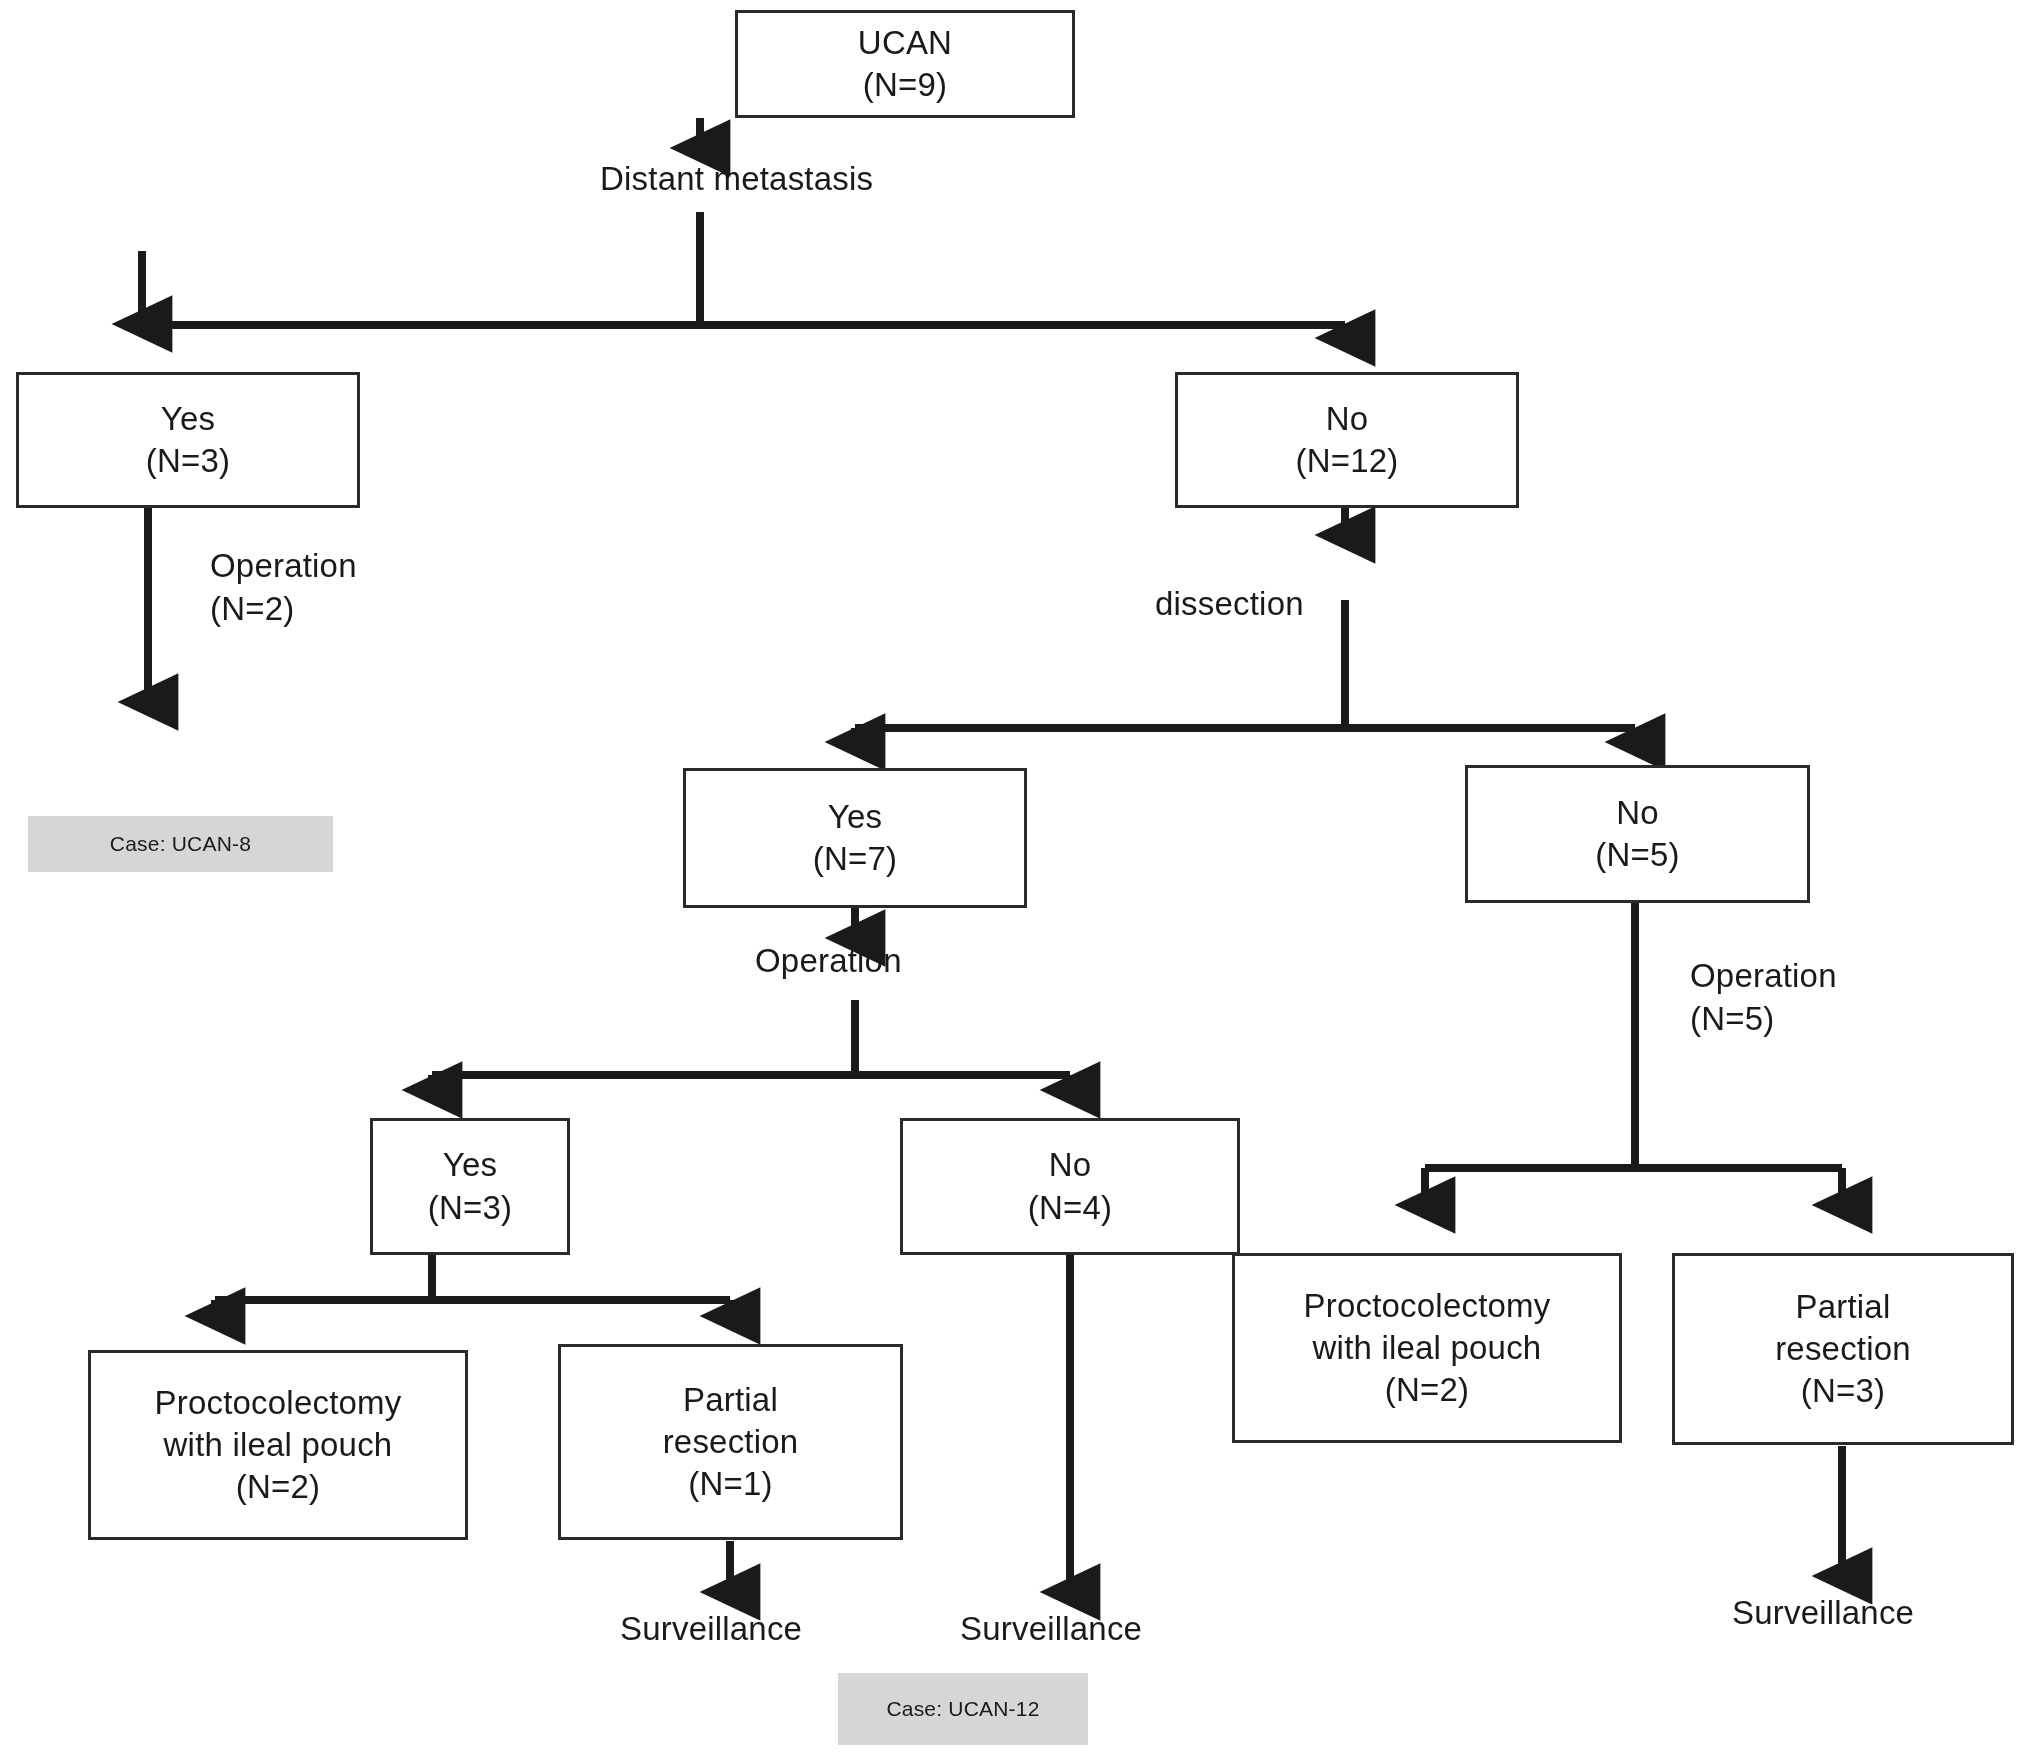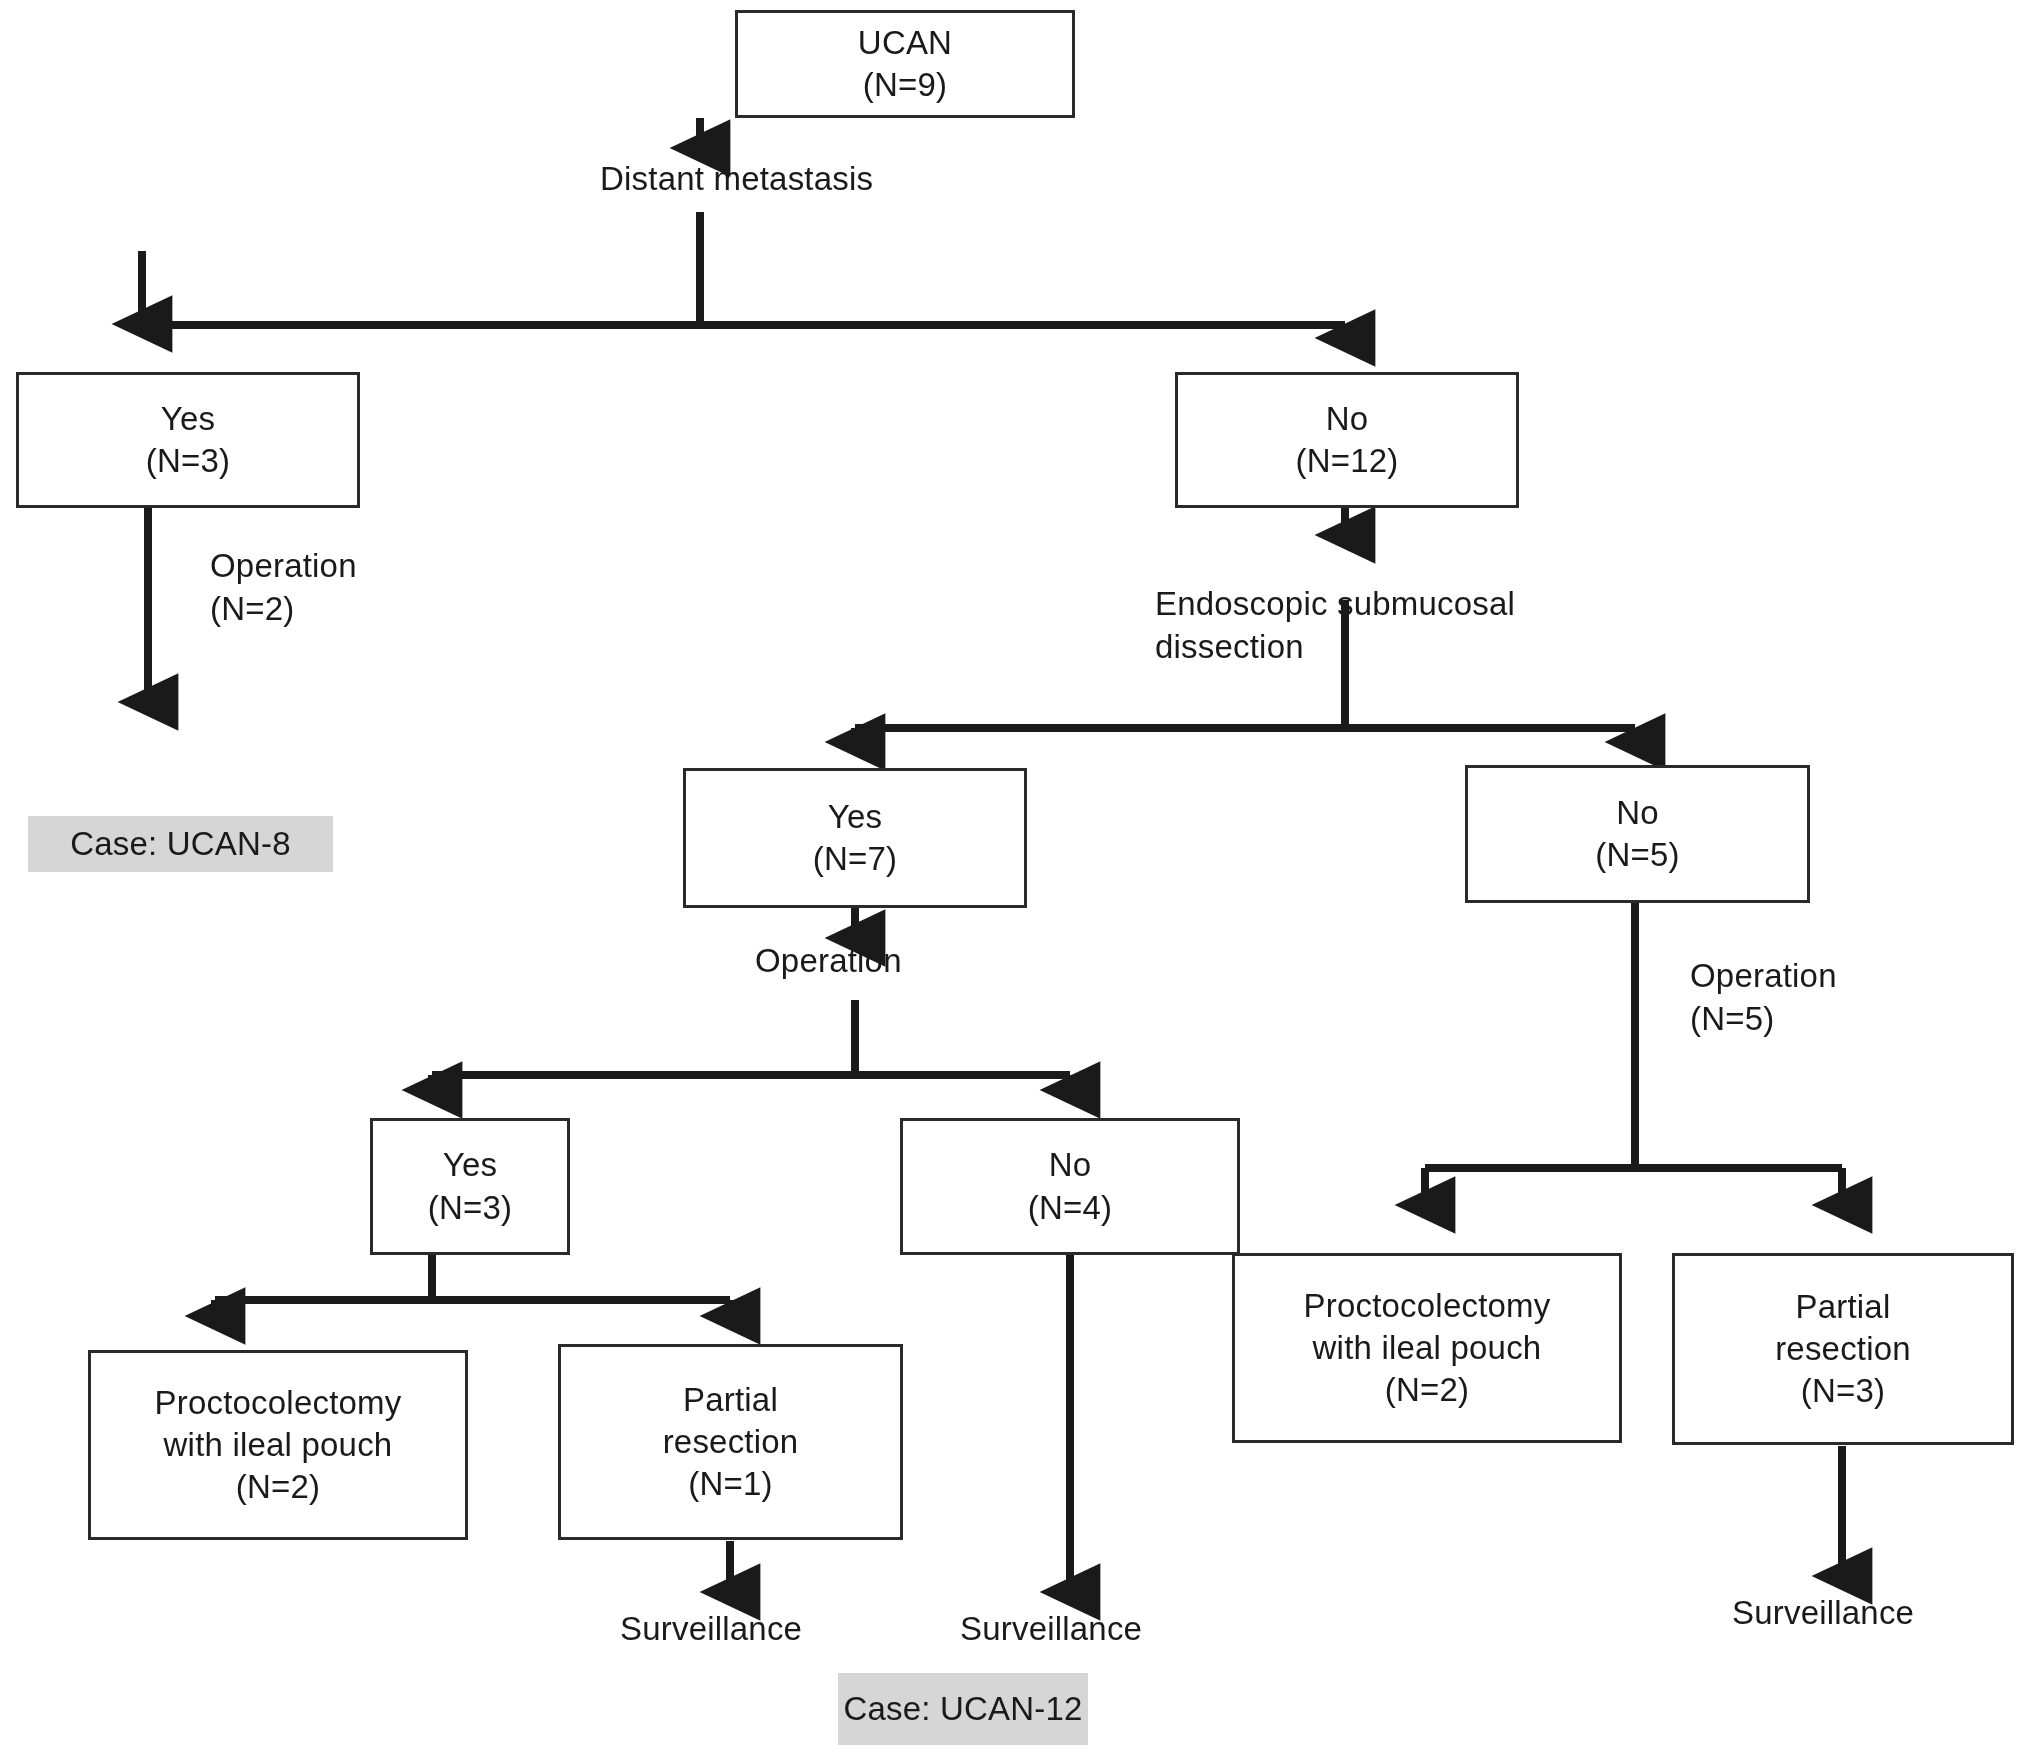--- a/index.html
+++ b/index.html
@@ -52,21 +52,21 @@
     line-height: 1.3;
     letter-spacing: 0.2px;
     white-space: nowrap;
   }
   .label.left { align-items: flex-start; text-align: left; }
   .badge {
     position: absolute;
     box-sizing: border-box;
     background: #d6d6d6;
     color: #1a1a1a;
-    font-size: 33px;
+    font-size: 21px;
     display: flex;
     align-items: center;
     justify-content: center;
     letter-spacing: 0.2px;
     white-space: nowrap;
   }
 </style>
 </head>
 <body>
 
@@ -144,21 +144,20 @@
     <span class="ln">Operation</span>
     <span class="ln">(N=2)</span>
   </div>
 
 
   <div class="badge" style="left:28px; top:816px; width:305px; height:56px;">
     <span>Case: UCAN-8</span>
   </div>
 
   <div class="label" style="left:1155px; top:583px; width:380px;">
-    <span class="ln">Endoscopic submucosal</span>
     <span class="ln">dissection</span>
   </div>
 
   <div class="node" style="left:683px; top:768px; width:344px; height:140px;">
     <span class="ln">Yes</span>
     <span class="ln">(N=7)</span>
   </div>
 
   <div class="node" style="left:1465px; top:765px; width:345px; height:138px;">
     <span class="ln">No</span>

